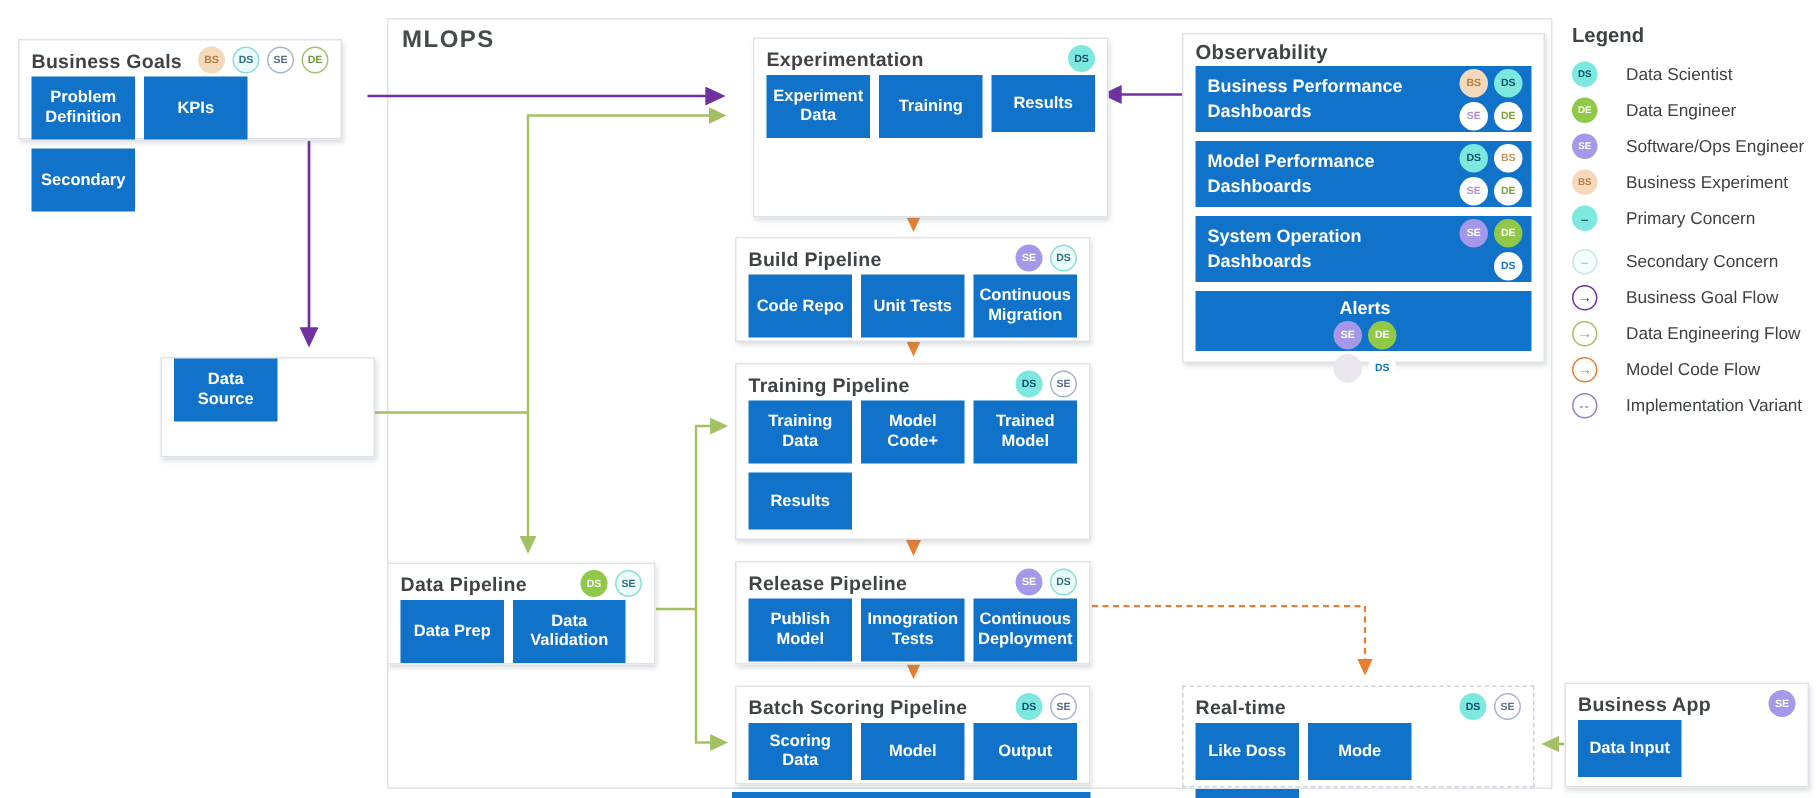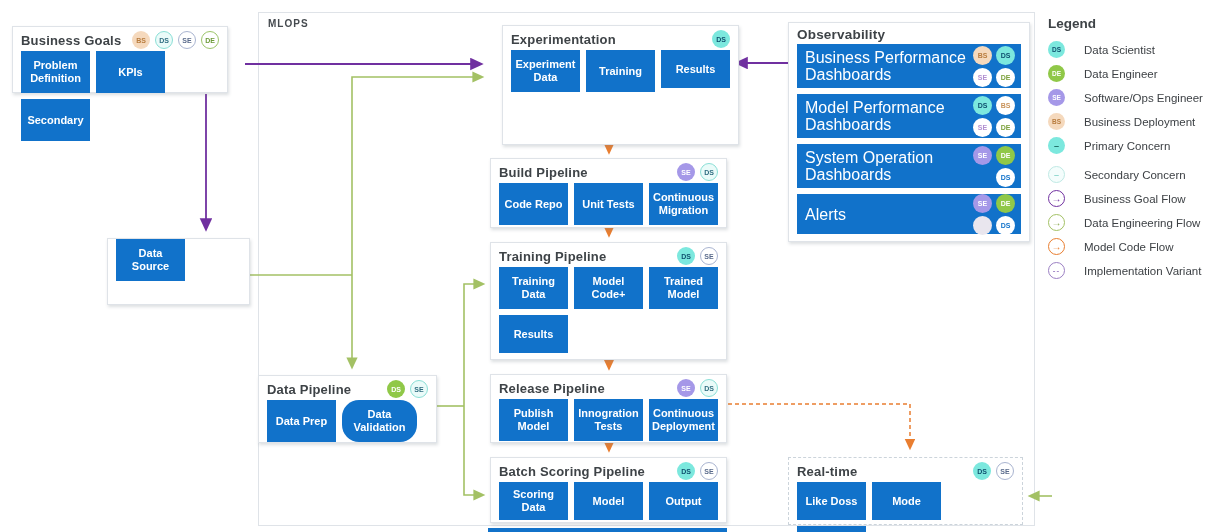--- a/index.html
+++ b/index.html
@@ -18,28 +18,28 @@
   .bd-se{background:#a598e8;color:#fff;}
   .bd-bs{background:#f5d9bd;color:#b87c3e;}
   .bd-ds-o{background:#eafbf9;border:1px solid #8adfd6;color:#2f6d80;}
   .bd-se-o{background:#fff;border:1px solid #a9b4d0;color:#5a6b8c;}
   .bd-de-o{background:#fff;border:1px solid #9cc56a;color:#6d9b3a;}
   .chips{display:flex;flex-wrap:wrap;gap:6px;padding:0 8px 8px 8px;}
   .chip{background:#1172ca;color:#fff;font-weight:700;font-size:11px;line-height:1.18;
         display:flex;align-items:center;justify-content:center;text-align:center;
         width:69px;height:42px;box-sizing:border-box;padding:2px 3px;}
   .chip.h38{height:38px;}
-  .mlops-label{position:absolute;left:268px;top:18px;font-weight:700;font-size:10px;
+  .mlops-label{position:absolute;left:268px;top:18px;font-weight:700;font-size:16px;
                color:#454a4f;letter-spacing:1px;}
   
   .obs-rows{display:flex;flex-direction:column;gap:6px;padding:0 8px 8px 8px;}
   .obs-row{background:#1172ca;display:flex;justify-content:space-between;align-items:center;
            padding:3px 6px 3px 8px;box-sizing:border-box;height:44px;}
-  .obs-row.h40{height:40px;}
-  .obs-label{color:#fff;font-weight:400;font-size:16px;line-height:17px;}
+  .obs-row.h40{height:40px;flex-direction:column;}
+  .obs-label{color:#fff;font-weight:700;font-size:12px;line-height:17px;}
   .ob-grid{display:grid;grid-template-columns:19px 19px;gap:3px 4px;}
   .ob{width:19px;height:19px;border-radius:50%;font-size:7px;font-weight:700;
       display:flex;align-items:center;justify-content:center;}
   .ob.f-bs{background:#f5d9bd;color:#b87c3e;}
   .ob.f-ds{background:#7ce8de;color:#0f4f6e;}
   .ob.f-se{background:#a598e8;color:#fff;}
   .ob.f-de{background:#90c848;color:#fff;}
   .ob.w-bs{background:#fff;color:#c9935a;}
   .ob.w-ds{background:#fff;color:#1172ca;}
   .ob.w-se{background:#fff;color:#b18fd0;}
@@ -140,21 +140,21 @@
   <div class="panel" style="left:258px;top:375px;width:179px;height:68px;">
     <div class="phead">
       <span class="ptitle">Data Pipeline</span>
       <span class="bgroup">
         <span class="bd bd-de">DS</span>
         <span class="bd bd-ds-o">SE</span>
       </span>
     </div>
     <div class="chips">
       <div class="chip">Data Prep</div>
-      <div class="chip" style="width:75px;border-radius:17px;">Data Validation</div>
+      <div class="chip" style="width:75px;">Data Validation</div>
     </div>
   </div>
 
   <div class="panel" style="left:502px;top:25px;width:237px;height:120px;">
     <div class="phead">
       <span class="ptitle">Experimentation</span>
       <span class="bgroup">
         <span class="bd bd-ds">DS</span>
       </span>
     </div>
@@ -289,38 +289,49 @@
         <span class="bd bd-se-o">SE</span>
       </span>
     </div>
     <div class="chips">
       <div class="chip h38">Like Doss</div>
       <div class="chip h38">Mode</div>
       <div class="chip h38">Output</div>
     </div>
   </div>
 
+  <div class="panel" style="left:1043px;top:455px;width:163px;height:70px;">
+    <div class="phead">
+      <span class="ptitle">Business App</span>
+      <span class="bgroup">
+        <span class="bd bd-se">SE</span>
+      </span>
+    </div>
+    <div class="chips">
+      <div class="chip h38">Data Input</div>
+    </div>
+  </div>
 
   <div class="legend">
     <div class="legend-title">Legend</div>
     <div class="lg-row">
       <span class="mk mk-ds">DS</span>
       <span class="lg-label">Data Scientist</span>
     </div>
     <div class="lg-row">
       <span class="mk mk-de">DE</span>
       <span class="lg-label">Data Engineer</span>
     </div>
     <div class="lg-row">
       <span class="mk mk-se">SE</span>
       <span class="lg-label">Software/Ops Engineer</span>
     </div>
     <div class="lg-row">
       <span class="mk mk-bs">BS</span>
-      <span class="lg-label">Business Deployment</span>
+      <span class="lg-label">Business Experiment</span>
     </div>
     <div class="lg-row">
       <span class="mk mk-primary"></span>
       <span class="lg-label">Primary Concern</span>
     </div>
     <div class="lg-row gap">
       <span class="mk mk-secondary"></span>
       <span class="lg-label">Secondary Concern</span>
     </div>
     <div class="lg-row">

